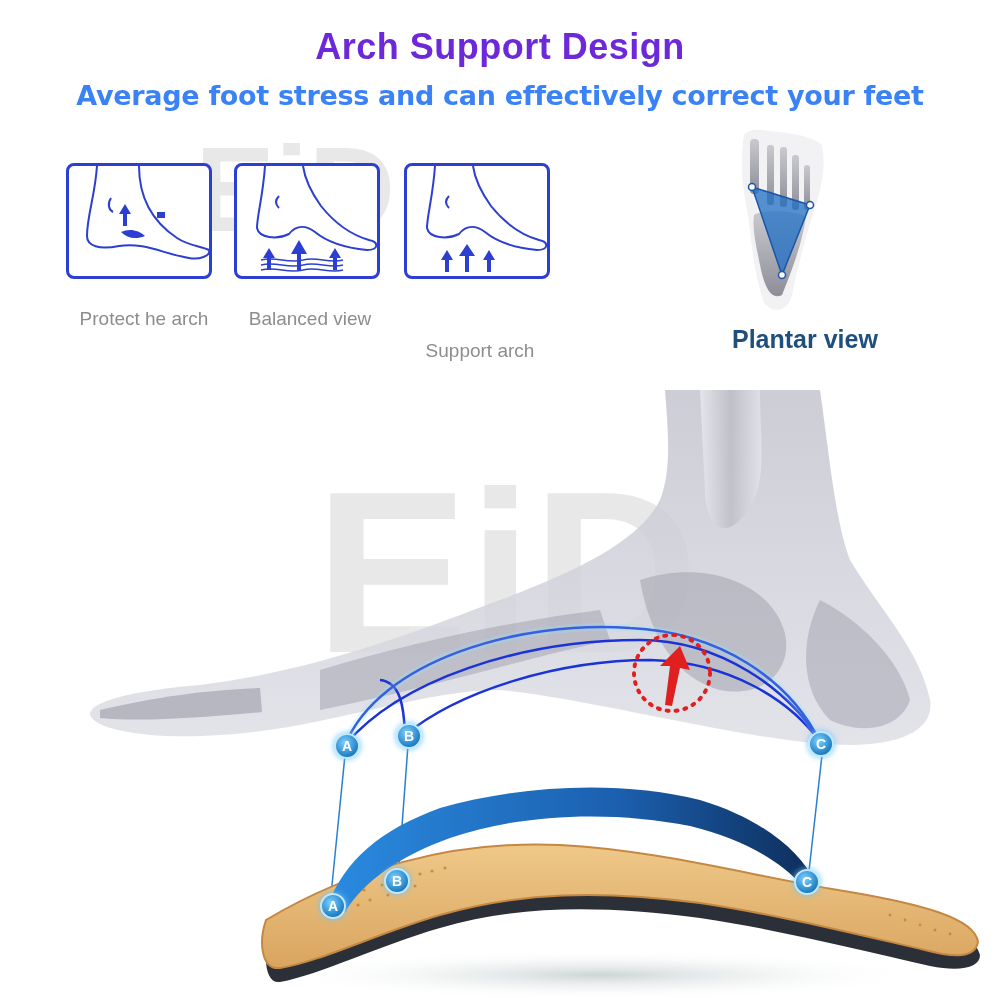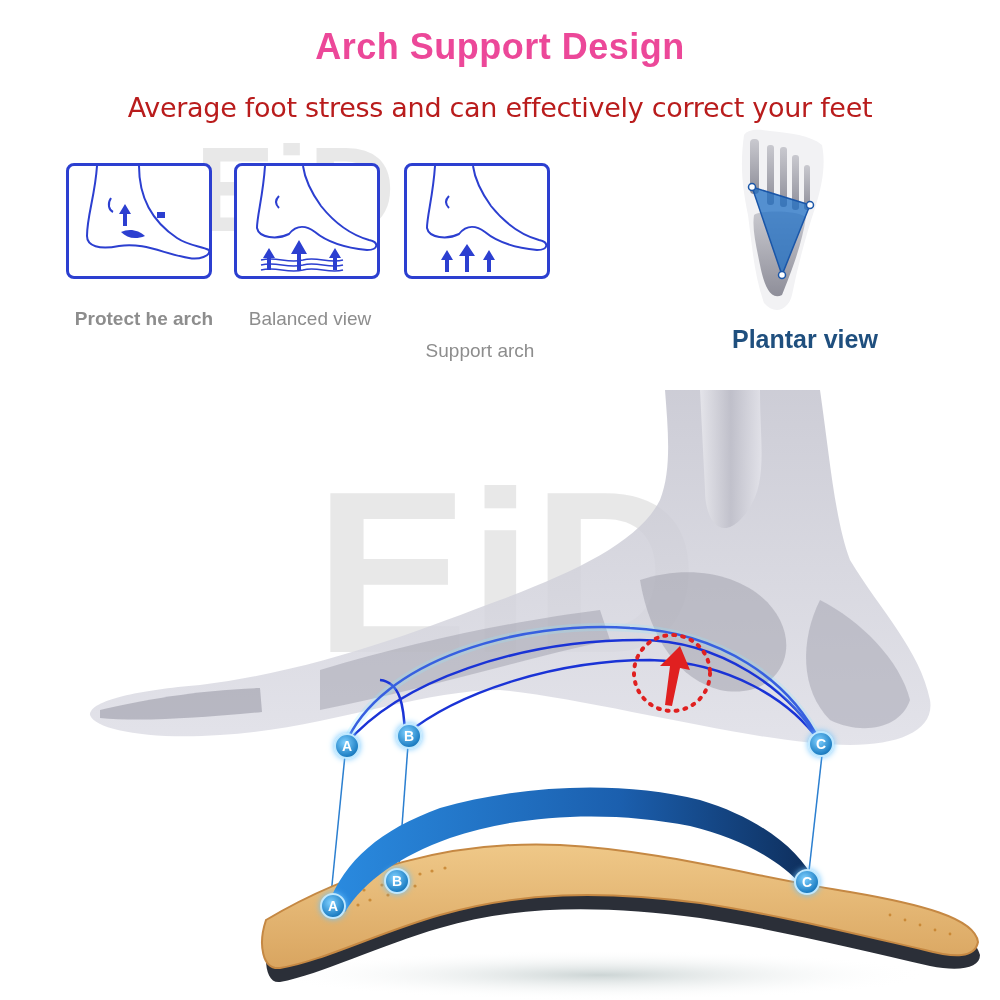--- a/index.html
+++ b/index.html
@@ -1,18 +1,18 @@
 <!DOCTYPE html>
 <html><head>
 <meta charset="utf-8">
 <style>
   html,body{margin:0;padding:0;background:#fff;}
   body{width:1000px;height:1000px;position:relative;overflow:hidden;font-family:"Liberation Sans",sans-serif;}
-  .title{position:absolute;left:0;right:0;top:26px;text-align:center;font-weight:bold;font-size:36px;color:#ec4899;letter-spacing:0.5px;}
-  .subtitle{position:absolute;left:0;right:0;top:80px;text-align:center;font-size:27px;color:#b91c1c;font-family:"DejaVu Sans",sans-serif;font-weight:normal;letter-spacing:-0.3px;margin-top:12px;}
+  .title{position:absolute;left:0;right:0;top:26px;text-align:center;font-weight:bold;font-size:36px;color:#6d28d9;letter-spacing:0.5px;}
+  .subtitle{position:absolute;left:0;right:0;top:80px;text-align:center;font-size:27px;color:#3b82f6;font-family:"DejaVu Sans",sans-serif;font-weight:bold;letter-spacing:-0.3px;}
   .panel{position:absolute;top:163px;width:146px;height:116px;border:3px solid #2c3fd0;border-radius:8px;box-sizing:border-box;background:#fff;}
   .panel svg{position:absolute;left:0;top:0;}
   .panel-label{position:absolute;top:308px;font-size:19px;color:#8d8d8d;text-align:center;}
   .plantar{position:absolute;left:730px;top:125px;width:100px;height:190px;}
   .plantar-label{position:absolute;left:732px;top:325px;font-size:25px;font-weight:bold;color:#1f4f7e;}
   .watermark{position:absolute;color:rgba(190,190,190,0.35);font-family:"Liberation Sans",sans-serif;font-weight:bold;}
   .main-art{position:absolute;left:0;top:380px;width:1000px;height:620px;}
   .node{position:absolute;width:22px;height:22px;border-radius:50%;background:radial-gradient(circle at 40% 35%,#7fd0ff,#1e7fc4 70%,#0f4f80);border:2px solid #bfe8ff;box-shadow:0 0 6px #6cc4ff;color:#fff;font-weight:bold;font-size:14px;text-align:center;line-height:22px;box-sizing:content-box;}
 </style>
 </head>
@@ -26,21 +26,21 @@
 
 <div class="panel" style="left:66px;">
   <svg width="146" height="116" viewBox="0 0 146 116">
     <path d="M28 0 C26 30 18 50 18 70 C18 80 30 84 50 80 C75 76 95 88 120 92 C130 94 142 90 140 84 C132 80 120 80 108 72 C90 60 70 40 70 0" fill="none" stroke="#2c3fd0" stroke-width="2"></path>
     <path d="M42 32 C38 38 40 44 44 46" fill="none" stroke="#2c3fd0" stroke-width="2"></path>
     <path d="M54 60 L54 48 L50 48 L56 38 L62 48 L58 48 L58 60 Z" fill="#2c3fd0"></path>
     <path d="M52 66 C60 62 70 64 76 70 C66 74 58 72 52 66Z" fill="#2c3fd0"></path>
     <rect x="88" y="46" width="8" height="6" fill="#2c3fd0"></rect>
   </svg>
 </div>
-<div class="panel-label" style="left:66px;width:156px;font-weight:bold;">Protect he arch</div>
+<div class="panel-label" style="left:66px;width:156px;">Protect he arch</div>
 
 <div class="panel" style="left:234px;">
   <svg width="146" height="116" viewBox="0 0 146 116">
     <path d="M28 0 C26 30 20 50 20 62 C22 72 40 74 52 68 C60 58 70 60 78 66 C90 76 110 82 130 84 C142 84 142 76 132 74 C118 70 100 60 84 40 C74 26 68 14 66 0" fill="none" stroke="#2c3fd0" stroke-width="2"></path>
     <path d="M42 30 C38 34 38 38 42 42" fill="none" stroke="#2c3fd0" stroke-width="2"></path>
     <g fill="#2c3fd0">
       <path d="M30 104 L30 92 L26 92 L32 82 L38 92 L34 92 L34 104Z"></path>
       <path d="M60 104 L60 88 L54 88 L62 74 L70 88 L64 88 L64 104Z"></path>
       <path d="M96 104 L96 92 L92 92 L98 82 L104 92 L100 92 L100 104Z"></path>
     </g>

